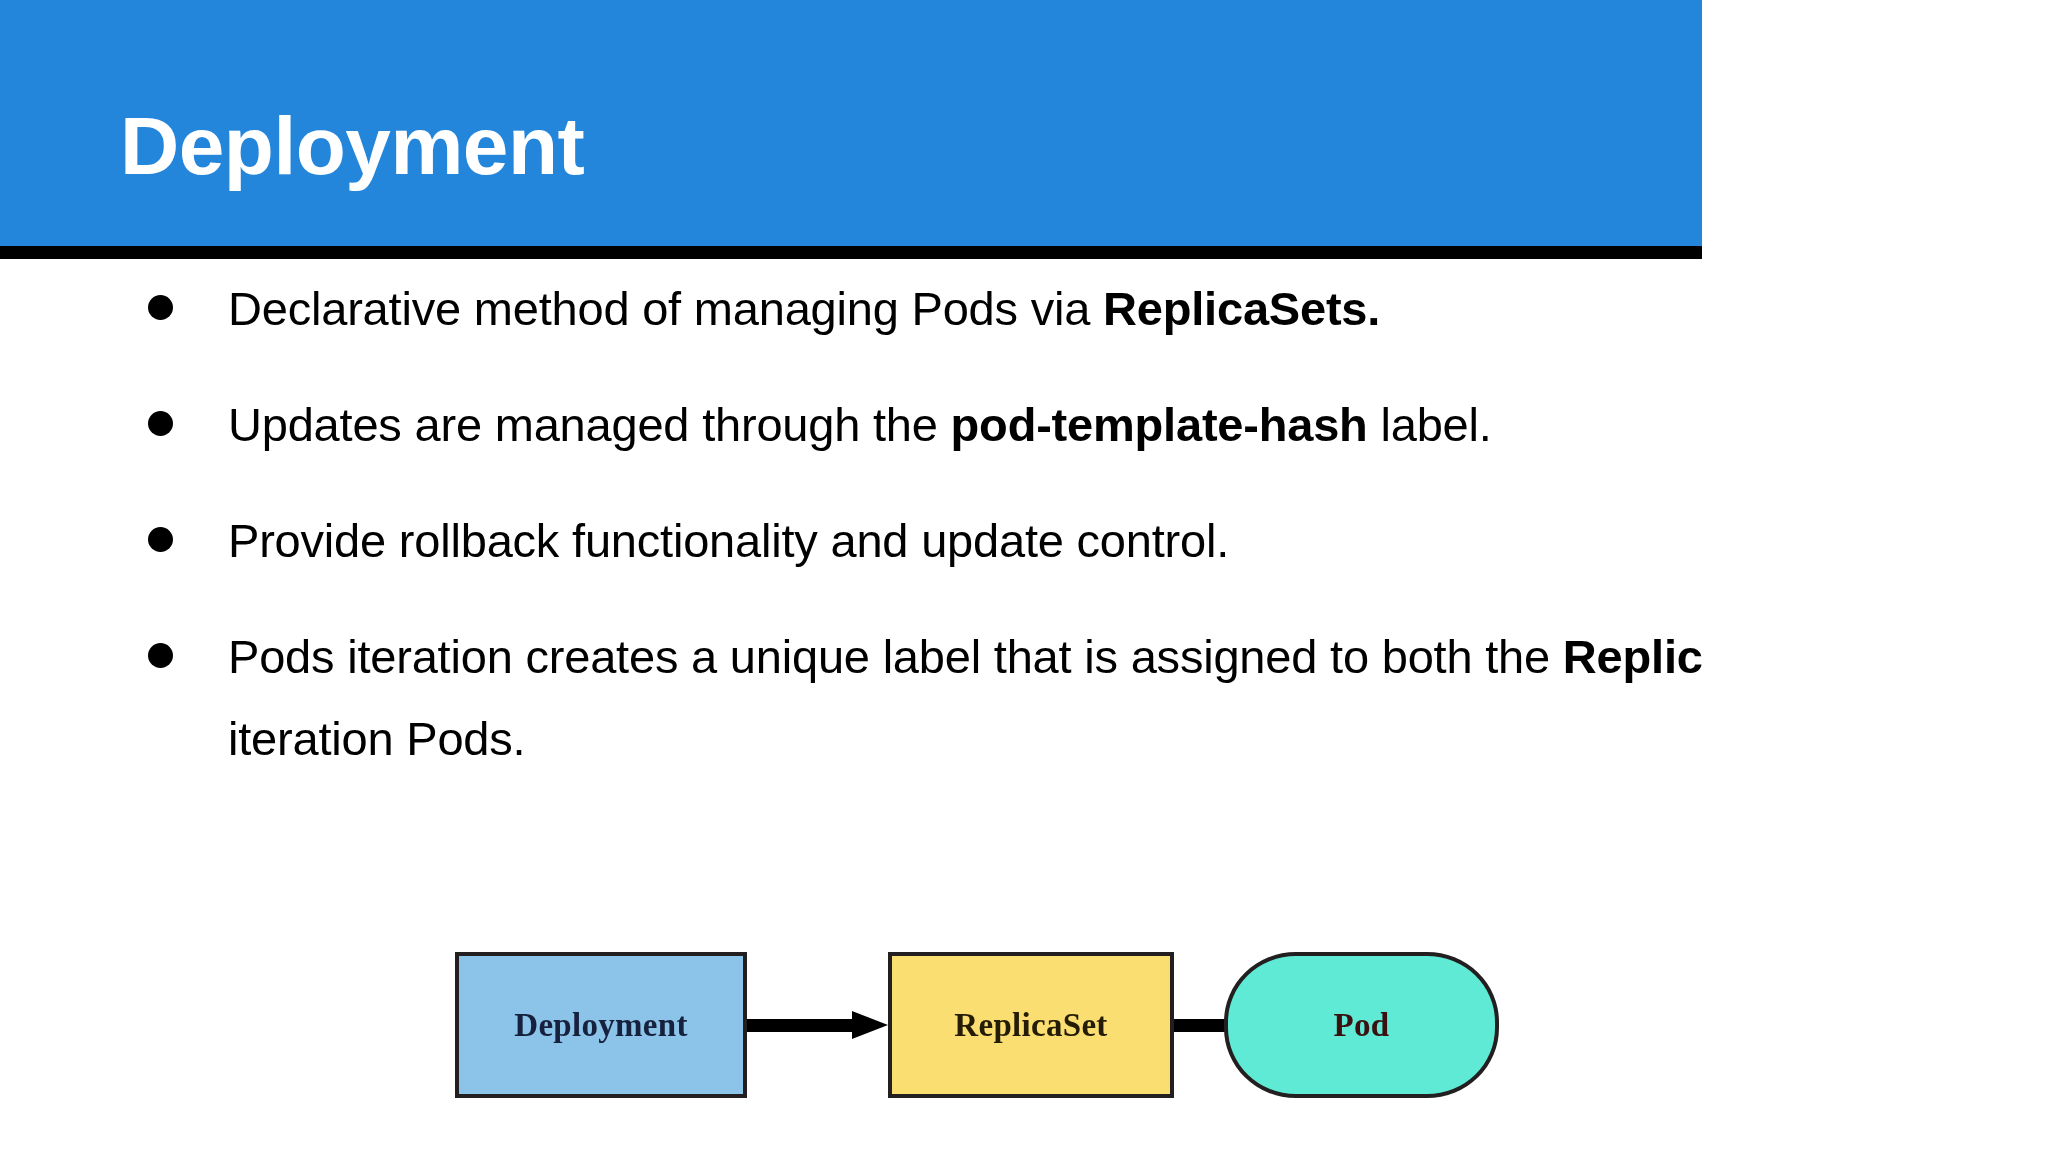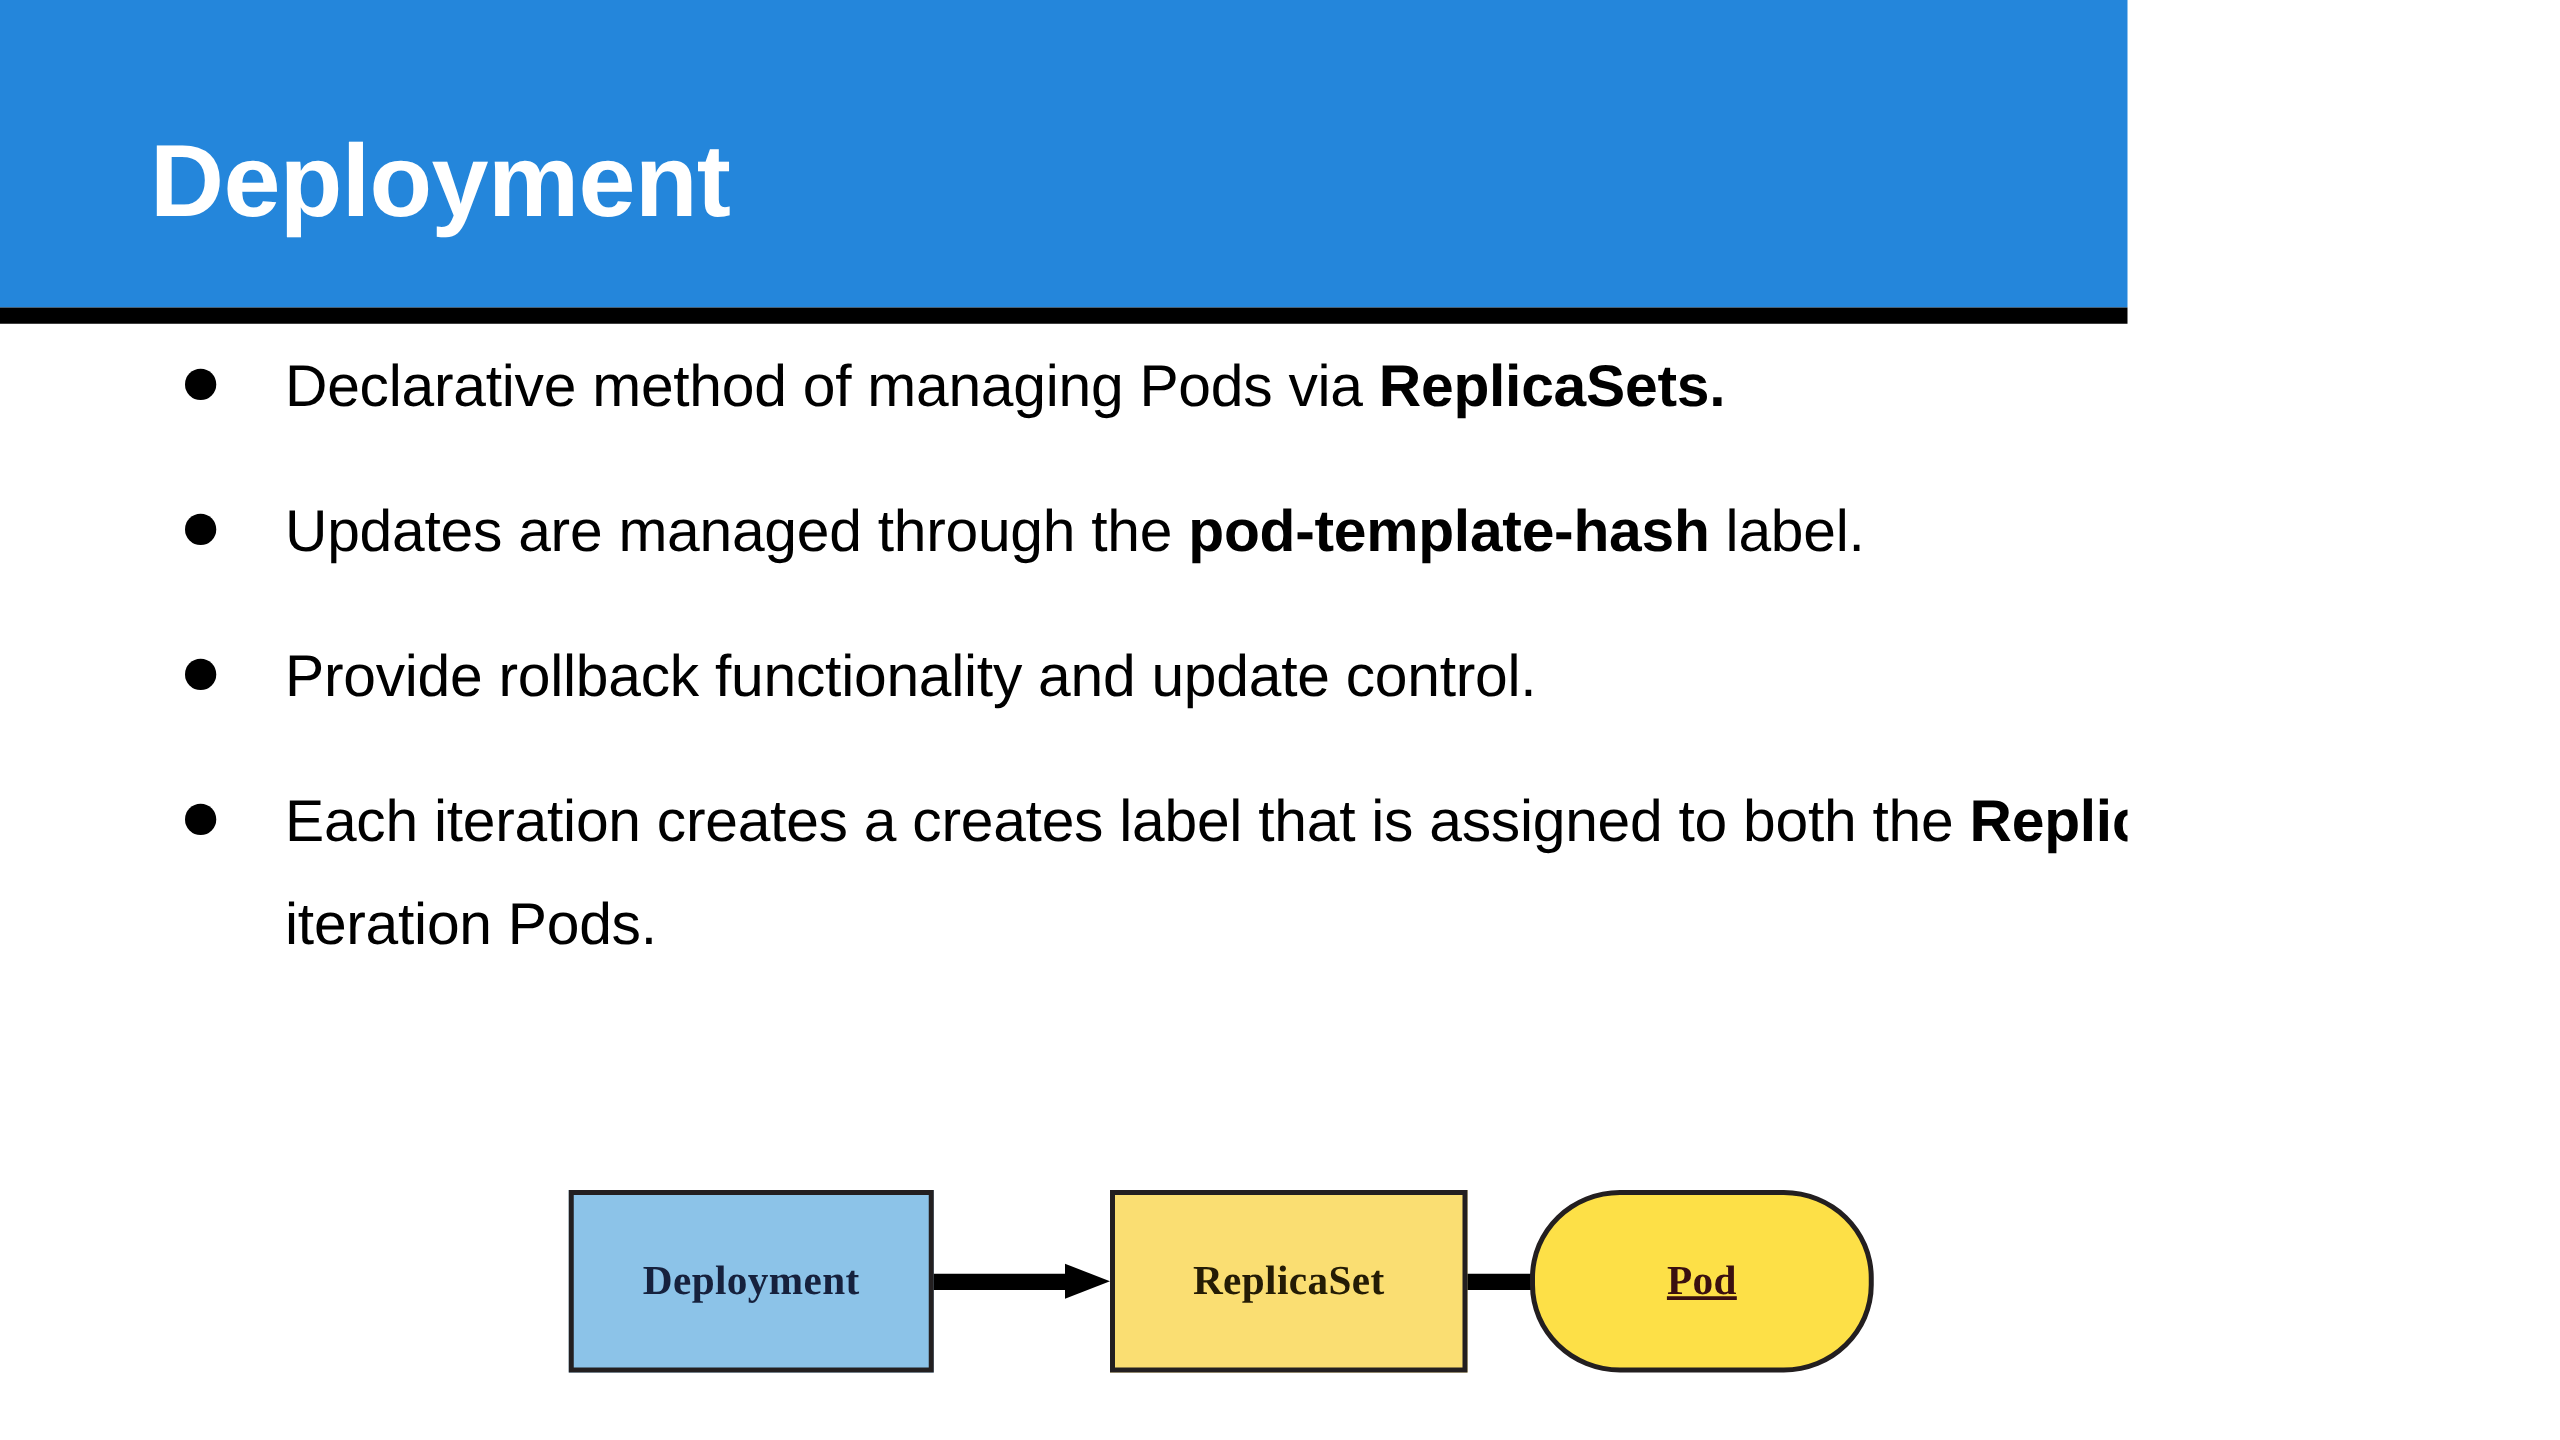--- a/index.html
+++ b/index.html
@@ -128,24 +128,23 @@
   }
   .node-replicaset {
     left: 433px;
     width: 286px;
     background: #fade72;
     color: #241c05;
   }
   .node-pod {
     left: 769px;
     width: 275px;
-    background: #fde047;
+    background: #5eead4;
     border-radius: 72px / 70px;
     color: #3a1010;
-    text-decoration: underline;
   }
   .arrow {
     position: absolute;
     top: 62px;
     height: 22px;
   }
   .arrow .shaft {
     position: absolute;
     left: 0;
     top: 5px;
@@ -209,21 +208,21 @@
       <div class="bullet-text"><span>Updates are managed through the </span><b>pod-template-hash</b><span> label.</span></div>
     </div>
 
     <div class="bullet-row">
       <span class="bullet-dot"></span>
       <div class="bullet-text"><span>Provide rollback functionality and update control.</span></div>
     </div>
 
     <div class="bullet-row">
       <span class="bullet-dot"></span>
-      <div class="bullet-text"><span>Each iteration creates a creates label that is assigned to both the </span><b>ReplicaSet</b><span> and iteration Pods.</span></div>
+      <div class="bullet-text"><span>Pods iteration creates a unique label that is assigned to both the </span><b>ReplicaSet</b><span> and iteration Pods.</span></div>
     </div>
 
   </div>
 
   <div class="diagram">
     <div class="node node-deployment">Deployment</div>
     <div class="arrow arrow-1">
       <span class="shaft"></span>
       <span class="head"></span>
     </div>

